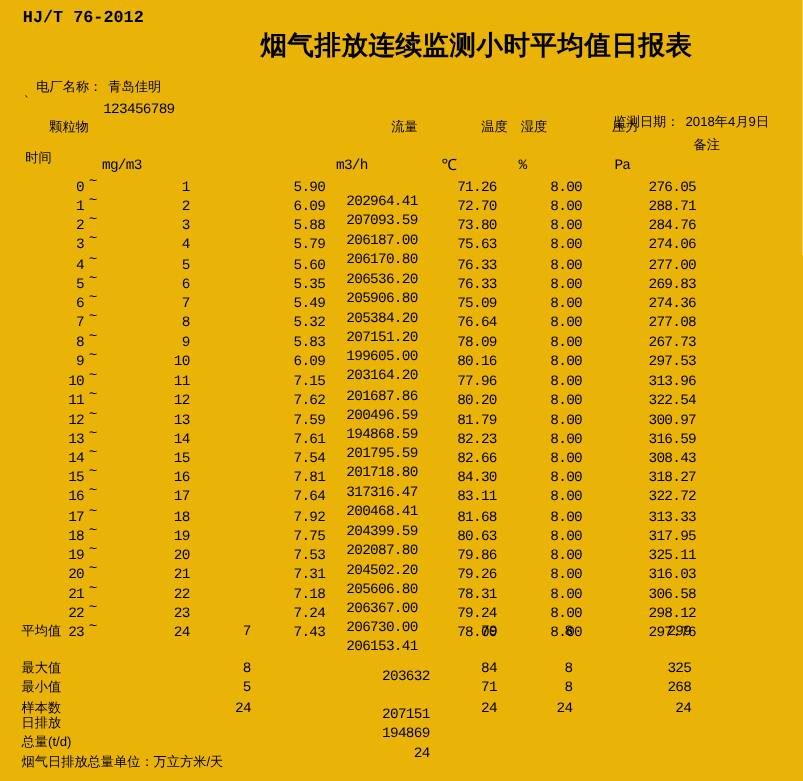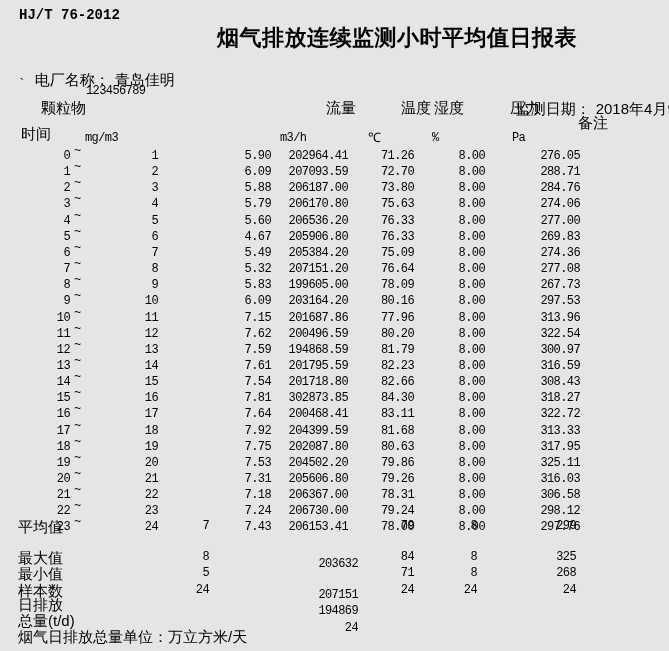--- a/index.html
+++ b/index.html
@@ -1,21 +1,21 @@
 <!DOCTYPE html>
 <html><head>
 <meta charset="utf-8">
 <style>
   html,body{margin:0;padding:0;background:#fff;}
   .page{
-    position:relative;width:669px;height:651px;background:#e5e5e5;
+    position:relative;width:669px;height:651px;background:#eab308;
     color:#000;font-family:"Liberation Sans",sans-serif;overflow:hidden;
   }
   .abs{position:absolute;white-space:pre;line-height:1.1;}
-  .cjk{font-size:15px;}
+  .cjk{font-size:11px;}
   .num{font-family:"Liberation Mono","DejaVu Sans Mono",monospace;font-size:12px;letter-spacing:-0.6px;}
   .std{left:19px;top:8px;font-family:"Liberation Mono","DejaVu Sans Mono",monospace;
        font-size:14px;font-weight:bold;letter-spacing:0px;}
   .title{left:217px;top:26px;font-size:22px;font-weight:bold;letter-spacing:0.5px;}
   .plant{left:18px;top:55px;}
   .plant-name{margin-left:5px;}
   .tick{left:20px;top:78px;font-size:12px;}
   .serial{left:86px;top:85px;}
   .date{left:499px;top:84px;}
   .date-value{margin-left:5px;}
@@ -30,21 +30,21 @@
   .u-flow{left:280px;top:132px;}
   .u-temp{left:368px;top:131px;font-size:13px;font-family:"Liberation Sans",sans-serif;}
   .u-hum{left:432px;top:132px;}
   .u-press{left:512px;top:132px;}
   .row{position:absolute;left:0;width:669px;height:16px;}
   .cell{position:absolute;top:1px;white-space:pre;}
   .c-from{right:599px;}
   .c-tilde{left:74px;top:-4px;}
   .c-to{right:511px;}
   .c-pm{right:398px;}
-  .c-flow{right:321px;}
+  .c-flow{right:321px;margin-top:12px;}
   .c-temp{right:255px;}
   .c-hum{right:184px;}
   .c-press{right:89px;}
   .s-label{left:18px;top:0;}
   .s-pm{right:460px;}
   .s-flow{right:311px;margin-top:38px;}
   .s-temp{right:255px;}
   .s-hum{right:192px;}
   .s-press{right:93px;}
   .f1{left:18px;top:597px;}
@@ -132,21 +132,21 @@
         <span class="cell c-pm num">5.60</span>
         <span class="cell c-flow num">206536.20</span>
         <span class="cell c-temp num">76.33</span>
         <span class="cell c-hum num">8.00</span>
         <span class="cell c-press num">277.00</span>
       </div>
       <div class="row" style="top: 228.75px;">
         <span class="cell c-from num">5</span>
         <span class="cell c-tilde num">~</span>
         <span class="cell c-to num">6</span>
-        <span class="cell c-pm num">4.67</span>
+        <span class="cell c-pm num">5.35</span>
         <span class="cell c-flow num">205906.80</span>
         <span class="cell c-temp num">76.33</span>
         <span class="cell c-hum num">8.00</span>
         <span class="cell c-press num">269.83</span>
       </div>
       <div class="row" style="top: 244.9px;">
         <span class="cell c-from num">6</span>
         <span class="cell c-tilde num">~</span>
         <span class="cell c-to num">7</span>
         <span class="cell c-pm num">5.49</span>
@@ -233,21 +233,21 @@
         <span class="cell c-flow num">201718.80</span>
         <span class="cell c-temp num">82.66</span>
         <span class="cell c-hum num">8.00</span>
         <span class="cell c-press num">308.43</span>
       </div>
       <div class="row" style="top: 390.25px;">
         <span class="cell c-from num">15</span>
         <span class="cell c-tilde num">~</span>
         <span class="cell c-to num">16</span>
         <span class="cell c-pm num">7.81</span>
-        <span class="cell c-flow num">302873.85</span>
+        <span class="cell c-flow num">317316.47</span>
         <span class="cell c-temp num">84.30</span>
         <span class="cell c-hum num">8.00</span>
         <span class="cell c-press num">318.27</span>
       </div>
       <div class="row" style="top: 406.4px;">
         <span class="cell c-from num">16</span>
         <span class="cell c-tilde num">~</span>
         <span class="cell c-to num">17</span>
         <span class="cell c-pm num">7.64</span>
         <span class="cell c-flow num">200468.41</span>

